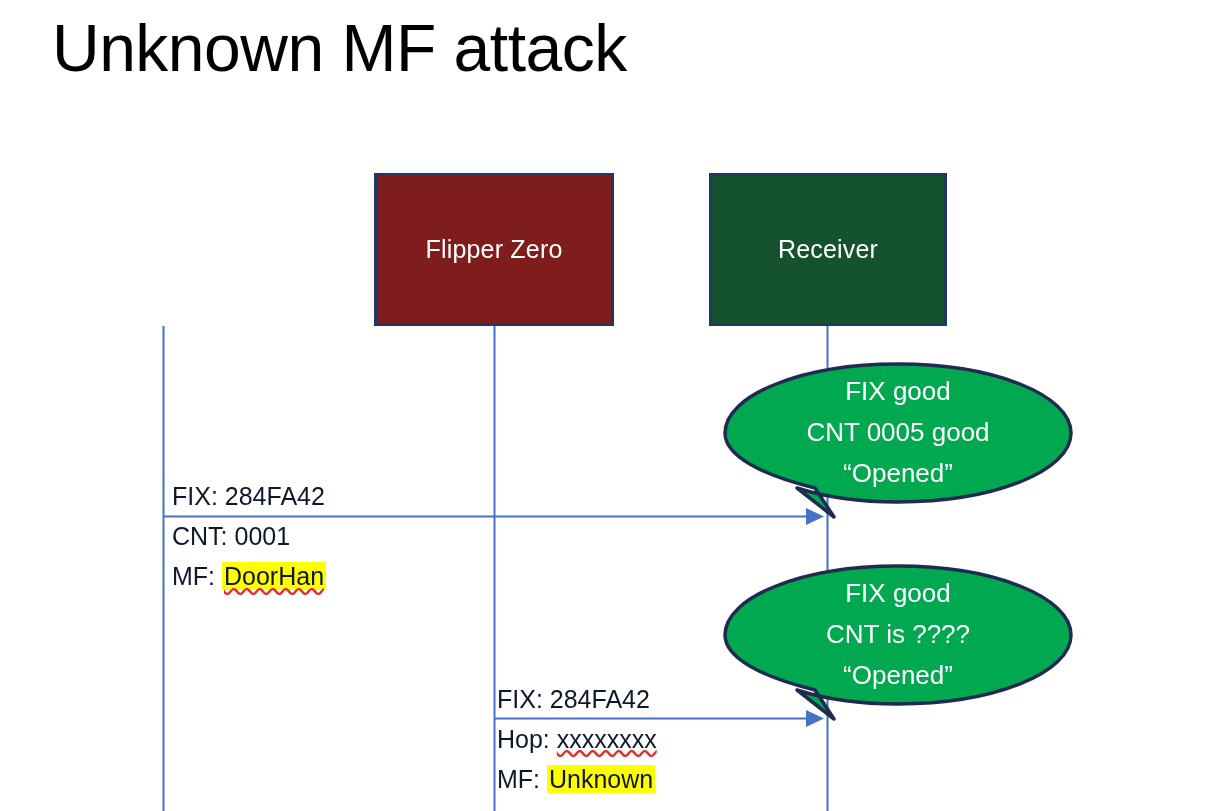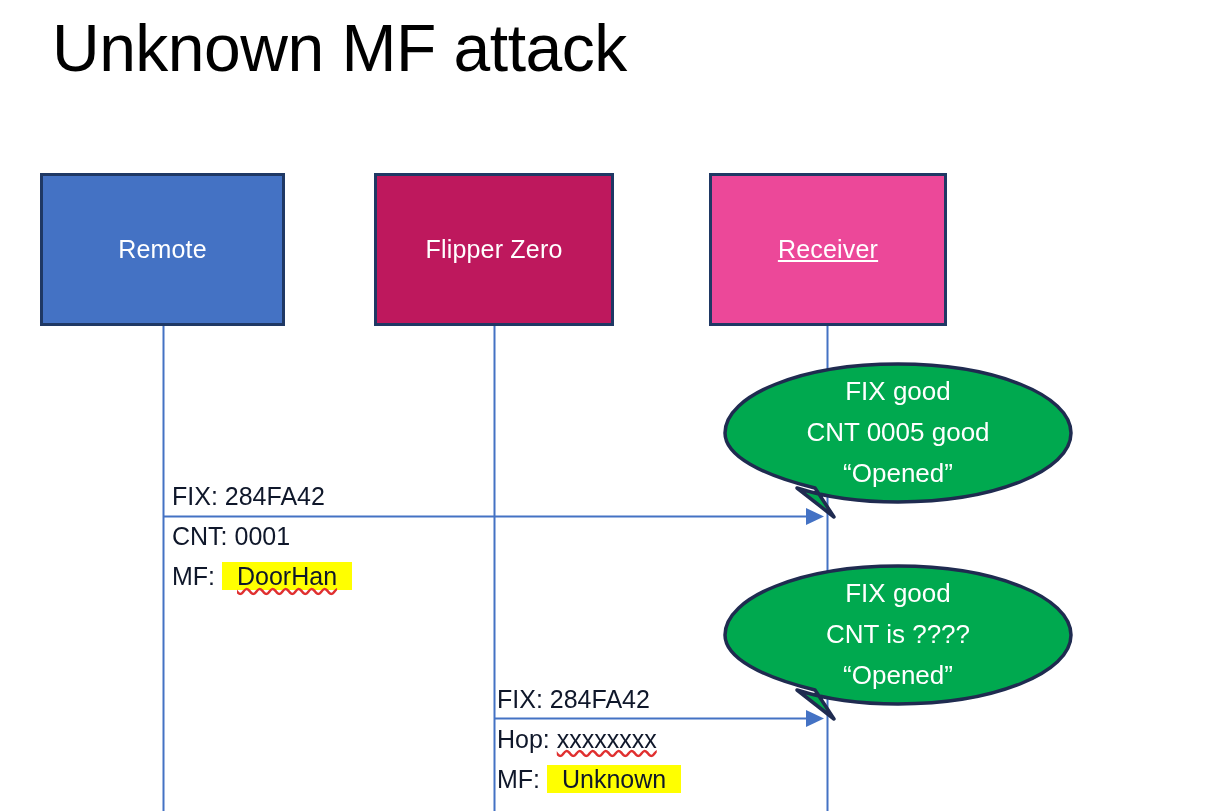--- a/index.html
+++ b/index.html
@@ -53,38 +53,38 @@
     border: 3px solid #1F3864;
     display: flex;
     align-items: center;
     justify-content: center;
     color: #ffffff;
     font-size: 25px;
     font-weight: 400;
     letter-spacing: 0.2px;
   }
   .actor-remote  { left: 40px;  top: 173px; width: 245px; height: 153px; background: #4472C4; }
-  .actor-flipper { left: 374px; top: 173px; width: 240px; height: 153px; background: #be185d; }
-  .actor-receiver{ left: 709px; top: 173px; width: 238px; height: 153px; background: #ec4899; text-decoration: underline; }
+  .actor-flipper { left: 374px; top: 173px; width: 240px; height: 153px; background: #7f1d1d; }
+  .actor-receiver{ left: 709px; top: 173px; width: 238px; height: 153px; background: #14532d; }
 
   
   .msg {
     position: absolute;
     font-size: 25px;
     line-height: 40px;
     color: #0f172a;
     white-space: nowrap;
   }
   .msg-line { display: block; }
   .msg-remote  { left: 172px; top: 476px; }
   .msg-flipper { left: 497px; top: 679px; }
 
   .hl {
     background: #FFFF00;
-    padding: 0 15px;
+    padding: 0 2px;
   }
   .spell {
     text-decoration: underline wavy #E03030;
     text-decoration-skip-ink: none;
     text-underline-offset: 2px;
   }
   .spell-plain {
     text-decoration: underline wavy #E03030;
     text-decoration-skip-ink: none;
     text-underline-offset: 1px;
@@ -130,23 +130,20 @@
       <line x1="163.5" y1="516.5" x2="815" y2="516.5" stroke="#4472C4" stroke-width="2"></line>
       <polygon points="824,516.5 806,508 806,525" fill="#4472C4"></polygon>
     </g>
 
     <g>
       <line x1="494.5" y1="718.5" x2="815" y2="718.5" stroke="#4472C4" stroke-width="2"></line>
       <polygon points="824,718.5 806,710 806,727" fill="#4472C4"></polygon>
     </g>
   </svg>
 
-  <div class="actor-box actor-remote">
-    <span>Remote</span>
-  </div>
   <div class="actor-box actor-flipper">
     <span>Flipper Zero</span>
   </div>
   <div class="actor-box actor-receiver">
     <span>Receiver</span>
   </div>
 
   <div class="msg msg-remote">
     <span class="msg-line">
       <span>FIX:</span>

